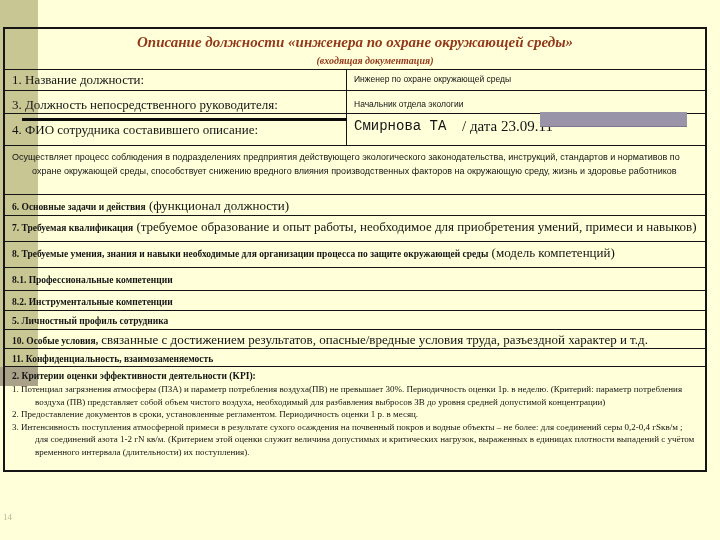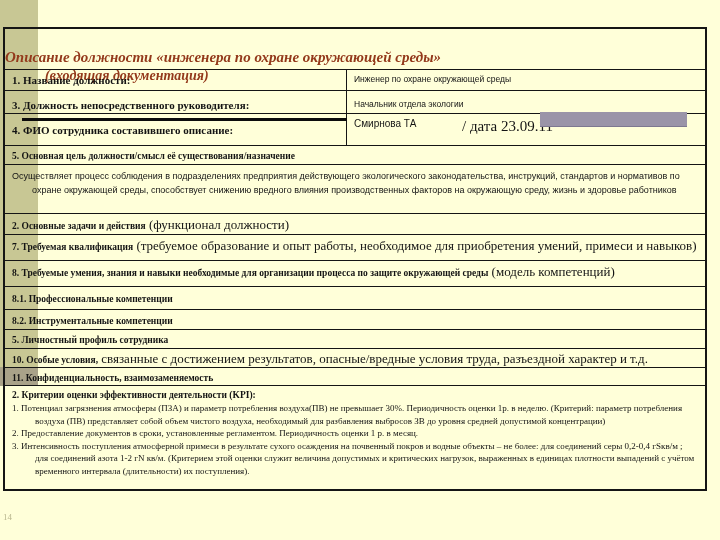--- a/index.html
+++ b/index.html
@@ -18,43 +18,43 @@
   .doc-table{
     position:absolute;left:3px;top:27px;width:704px;z-index:1;
     border:2px solid #151515;box-sizing:border-box;background:transparent;
   }
   .row{box-sizing:border-box;border-top:1px solid #151515;position:relative;}
   .row.first{border-top:none;}
   .tworow{display:flex;}
   .cell-l{flex:0 0 342px;box-sizing:border-box;border-right:1px solid #151515;padding:4px 4px 0 7px;}
   .cell-r{flex:1;box-sizing:border-box;padding:4px 4px 0 7px;}
 
-  .title-row{padding-top:20px;}
+  .title-row{text-align:center;padding-top:5px;}
   .doc-title{font-size:15px;font-weight:bold;font-style:italic;color:#93391B;line-height:17px;}
-  .doc-subtitle{font-size:14px;font-style:italic;font-weight:bold;color:#93391B;line-height:14px;margin-top:3px;margin-left:40px;}
+  .doc-subtitle{font-size:10px;font-style:italic;font-weight:bold;color:#93391B;line-height:14px;margin-top:3px;margin-left:40px;}
 
-  .lbl{font-size:11px;font-weight:bold;line-height:12px;}
+  .lbl{font-size:13px;font-weight:normal;line-height:12px;}
   .val{font-family:"Liberation Sans", sans-serif;font-size:8.5px;line-height:11px;}
   .sec{font-size:9.5px;line-height:12px;padding:5px 6px 0 7px;}
   .sec b{font-weight:bold;}
   .sec .rest{font-weight:normal;font-size:13px;}
   .para{
     font-family:"Liberation Sans", sans-serif;font-size:9px;line-height:13.5px;
     padding:5px 10px 0 27px;text-indent:-20px;
   }
   .kpi-wrap{padding:3px 8px 0 7px;}
   .kpi-head{font-size:9.5px;font-weight:bold;line-height:13px;}
   .kpi-item{font-size:9px;line-height:12.5px;padding-left:23px;text-indent:-23px;}
 
   
   .thick-line{position:absolute;left:17px;top:89px;width:325px;height:3px;background:#0c0c0c;z-index:3;}
   .gray-bar{position:absolute;left:535px;top:83px;width:147px;height:14px;background:#9A94A8;border-bottom:1px solid #7d7890;z-index:3;}
 
   .fio-right{display:flex;align-items:flex-start;}
-  .fio-name{font-family:Liberation Sans, sans-serif;font-size:10px;width:108px;flex:0 0 108px;}
+  .fio-name{font-family:Liberation Mono, monospace;font-size:14px;width:108px;flex:0 0 108px;}
   .fio-date{font-size:15px;}
   .fio-lbl{padding-top:10px;}
 </style>
 </head>
 <body>
 
 <div class="strip"></div>
 <div class="strip-dark"></div>
 <div class="pagenum">14</div>
 
@@ -80,30 +80,27 @@
   </div>
 
   <div class="row tworow" style="height:32px">
     <div class="cell-l lbl fio-lbl">4. ФИО сотрудника составившего описание:</div>
     <div class="cell-r fio-right">
       <span class="fio-name">Смирнова ТА</span>
       <span class="fio-date">/ дата 23.09.11</span>
     </div>
   </div>
 
-  <div class="row" style="height:19px">
-    <div class="sec" style="padding-top:4px"><b>5. Основная цель должности/смысл её существования/назначение</b></div>
-  </div>
 
   <div class="row" style="height:49px">
     <div class="para">Осуществляет процесс соблюдения в подразделениях предприятия действующего экологического законодательства, инструкций, стандартов и нормативов по охране окружающей среды, способствует снижению вредного влияния производственных факторов на окружающую среду, жизнь и здоровье работников</div>
   </div>
 
   <div class="row" style="height:21px">
-    <div class="sec"><b>2. Основные задачи и действия</b><span class="rest"> (функционал должности)</span></div>
+    <div class="sec"><b>6. Основные задачи и действия</b><span class="rest"> (функционал должности)</span></div>
   </div>
 
   <div class="row" style="height:26px">
     <div class="sec"><b>7. Требуемая квалификация</b><span class="rest"> (требуемое образование и опыт работы, необходимое для приобретения умений, примеси и  навыков)</span></div>
   </div>
 
   <div class="row" style="height:26px">
     <div class="sec"><b>8. Требуемые умения, знания и  навыки необходимые для организации процесса по защите окружающей среды</b><span class="rest"> (модель компетенций)</span></div>
   </div>
 

